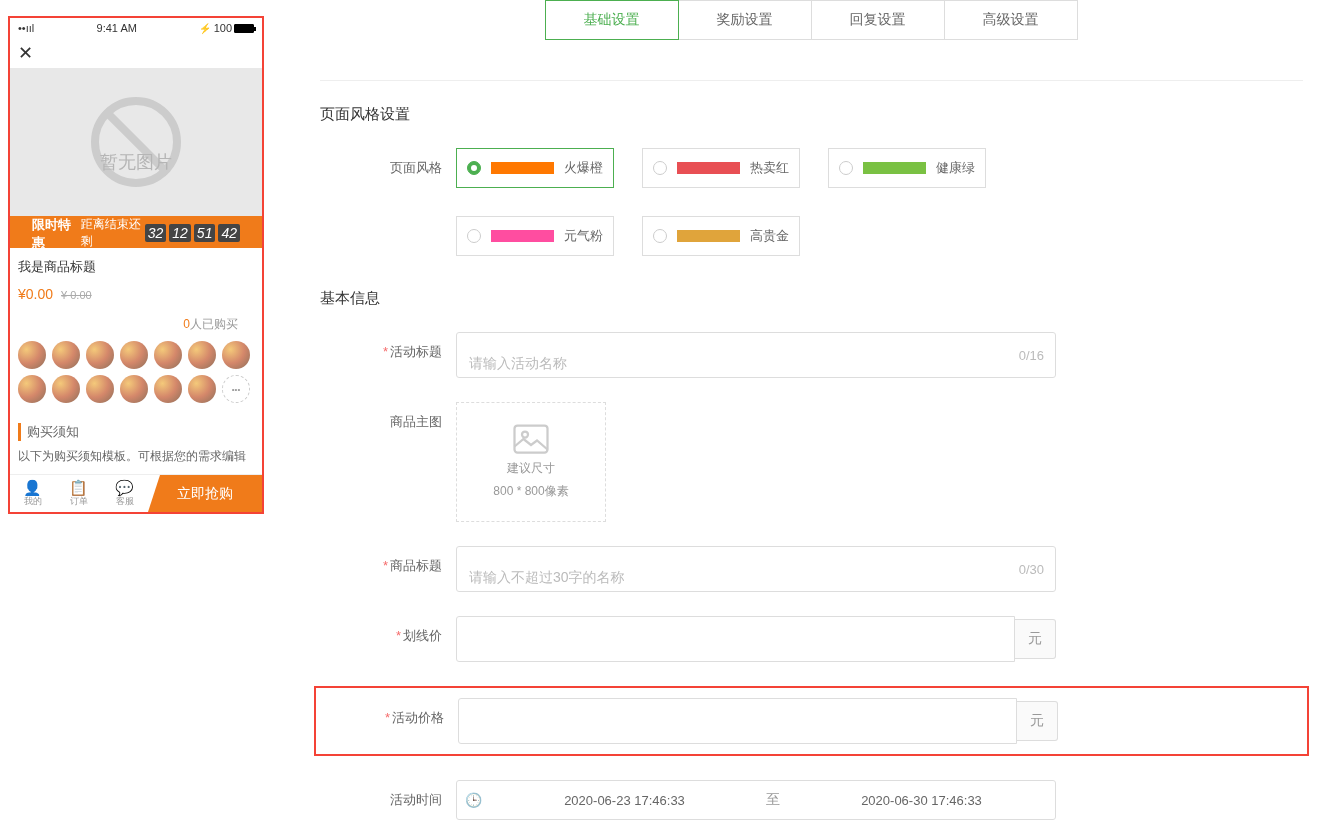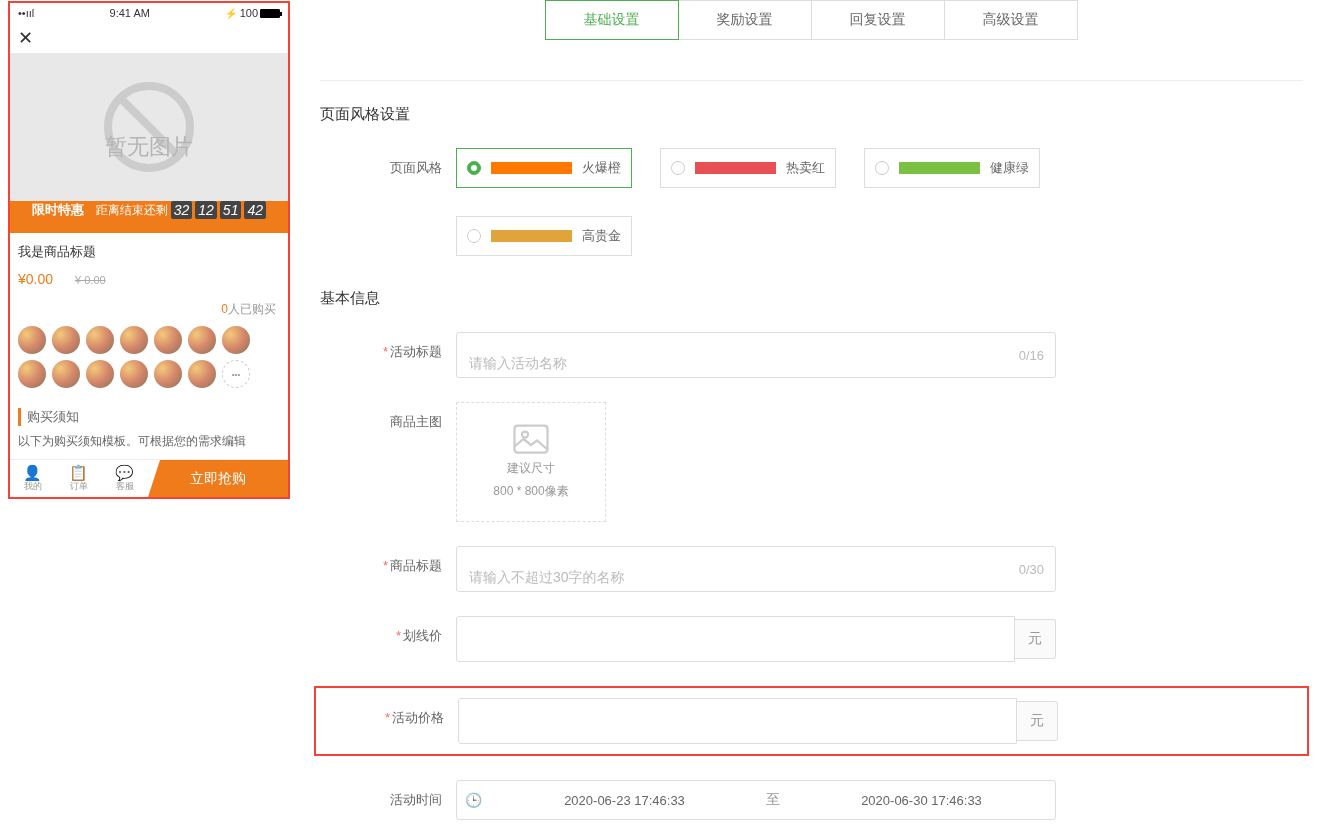--- a/index.html
+++ b/index.html
@@ -1,41 +1,41 @@
 <!DOCTYPE html>
 <html><head>
   <meta charset="utf-8">
   <style>
     * { box-sizing: border-box; margin: 0; padding: 0; }
     body { font-family: -apple-system, "PingFang SC", "Microsoft YaHei", sans-serif; font-size: 14px; color: #333; background: #fff; width: 1323px; height: 835px; overflow: hidden; position: relative; }
     
     
-    .phone-wrap { position: absolute; top: 1px; left: 8px; width: 282px; height: 498px; border: 2px solid #f44336; }
+    .phone-wrap { position: absolute; top: 16px; left: 8px; width: 256px; height: 498px; border: 2px solid #f44336; }
     .phone { width: 100%; height: 100%; background: #fff; position: relative; }
     .statusbar { display: flex; justify-content: space-between; align-items: center; padding: 4px 8px; font-size: 11px; }
     .statusbar-left, .statusbar-right { display: flex; align-items: center; gap: 2px; }
     .signal-icon { display: inline-block; }
     .bt-icon { font-size: 10px; }
     .battery-box { width: 20px; height: 9px; border: 1px solid #000; border-radius: 1px; display: inline-block; background: #000; position: relative; }
     .battery-box::after { content: ''; position: absolute; right: -3px; top: 2px; width: 2px; height: 4px; background: #000; }
     .close-x { padding: 4px 8px; font-size: 18px; color: #333; cursor: pointer; }
     .no-img { height: 148px; background: #e8e8e8; display: flex; align-items: center; justify-content: center; position: relative; margin: 0; }
     .no-img-circle { width: 90px; height: 90px; border: 8px solid #ccc; border-radius: 50%; position: relative; display: flex; align-items: center; justify-content: center; }
-    .no-img-text { color: #b5b5b5; font-size: 22px; font-weight: 500; position: relative; z-index: 1; margin-top: 40px; }
+    .no-img-text { color: #b5b5b5; font-size: 18px; font-weight: 500; position: relative; z-index: 1; margin-top: 40px; }
     .no-img-slash { position: absolute; width: 120%; height: 8px; background: #ccc; transform: rotate(45deg); }
     .promo-bar { background: #f07b1a; height: 32px; display: flex; align-items: flex-start; padding: 0 22px; color: #fff; font-size: 13px; }
     .promo-tag { color: #fff; font-weight: 600; }
     .promo-countdown { margin-left: auto; display: flex; align-items: center; gap: 3px; font-size: 12px; }
     .cd-box { background: #444; border-radius: 2px; padding: 1px 3px; font-size: 14px; color: #fff; font-style: italic; }
     .product-info { padding: 10px 8px; }
     .p-title { font-size: 13px; color: #333; margin-bottom: 10px; }
-    .p-price { display: flex; align-items: baseline; gap: 22px; }
+    .p-price { display: flex; align-items: baseline; gap: 8px; }
     .p-price-now { color: #f07b1a; font-size: 14px; }
     .p-price-old { color: #aaa; font-size: 11px; text-decoration: line-through; }
-    .buy-count { text-align: right; font-size: 12px; color: #999; padding: 4px 12px; }
+    .buy-count { text-align: right; font-size: 12px; color: #999; padding: 4px 24px; }
     .buy-count-n { color: #f07b1a; }
     .avatars { padding: 4px 8px 8px; display: flex; flex-wrap: wrap; gap: 6px; }
     .avatar { width: 28px; height: 28px; border-radius: 50%; background: radial-gradient(circle at 30% 30%, #f4c97a, #d4876a, #8a6f5a); }
     .avatar-more { width: 28px; height: 28px; border-radius: 50%; border: 1px dashed #ccc; display: flex; align-items: center; justify-content: center; font-size: 8px; color: #999; }
     .notice-box { margin: 4px 0 0; padding: 8px; }
     .notice-head { font-size: 13px; color: #666; border-left: 3px solid #f07b1a; padding-left: 6px; margin-bottom: 6px; }
     .notice-body { font-size: 12px; color: #666; line-height: 1.5; }
     .bottom-bar { position: absolute; bottom: 0; left: 0; right: 0; display: flex; height: 38px; border-top: 1px solid #eee; background: #fff; }
     .bb-item { flex: 0 0 46px; display: flex; flex-direction: column; align-items: center; justify-content: center; font-size: 9px; color: #999; gap: 0; }
     .bb-icon { font-size: 15px; color: #bbb; line-height: 1; }
@@ -46,21 +46,21 @@
     .tabs { display: flex; justify-content: center; gap: 0; margin: 0 0 40px; }
     .tab { width: 134px; height: 40px; border: 1px solid #ddd; display: flex; align-items: center; justify-content: center; font-size: 14px; color: #666; cursor: pointer; margin-left: -1px; }
     .tab.active { color: #4caf50; border-color: #4caf50; position: relative; z-index: 1; }
     .section-divider { border-top: 1px solid #eee; margin: 0 0 24px; }
     .section-title { font-size: 15px; color: #333; font-weight: 400; margin: 0 0 24px; }
     .form-row { display: flex; align-items: flex-start; margin-bottom: 24px; }
     .form-label { width: 136px; text-align: right; padding-right: 14px; font-size: 13px; color: #666; line-height: 40px; flex-shrink: 0; }
     .req { color: #f56c6c; margin-right: 2px; }
     .form-control { flex: 1; max-width: 600px; }
     .style-grid { display: flex; flex-wrap: wrap; gap: 28px; max-width: 640px; }
-    .style-opt { width: 176px; height: 40px; border: 1px solid #ddd; display: flex; align-items: center; padding: 0 10px; gap: 10px; cursor: pointer; }
+    .style-opt { width: 158px; height: 40px; border: 1px solid #ddd; display: flex; align-items: center; padding: 0 10px; gap: 10px; cursor: pointer; }
     .style-opt.selected { border-color: #4caf50; }
     .radio-dot { width: 14px; height: 14px; border-radius: 50%; border: 1px solid #ccc; flex-shrink: 0; position: relative; }
     .style-opt.selected .radio-dot { border-color: #4caf50; background: #4caf50; }
     .style-opt.selected .radio-dot::after { content: ''; position: absolute; top: 3px; left: 3px; width: 6px; height: 6px; border-radius: 50%; background: #fff; }
     .color-swatch { flex: 1; height: 12px; }
     .style-name { font-size: 13px; color: #666; flex-shrink: 0; }
     .c-orange { background: #ff7800; }
     .c-red { background: #e84f54; }
     .c-green { background: #7ac143; }
     .c-pink { background: #ff4da0; }
@@ -188,20 +188,25 @@
           <span class="color-swatch c-red"></span>
           <span class="style-name">热卖红</span>
         </div>
         <div class="style-opt">
           <span class="radio-dot"></span>
           <span class="color-swatch c-green"></span>
           <span class="style-name">健康绿</span>
         </div>
         <div class="style-opt">
           <span class="radio-dot"></span>
+          <span class="color-swatch c-pink"></span>
+          <span class="style-name">元气粉</span>
+        </div>
+        <div class="style-opt">
+          <span class="radio-dot"></span>
           <span class="color-swatch c-gold"></span>
           <span class="style-name">高贵金</span>
         </div>
       </div>
     </div>
   </div>
   <div class="section-title" style="margin-top:33px">基本信息</div>
   <div class="form-row">
     <div class="form-label"><span class="req">*</span><span>活动标题</span></div>
     <div class="form-control">

